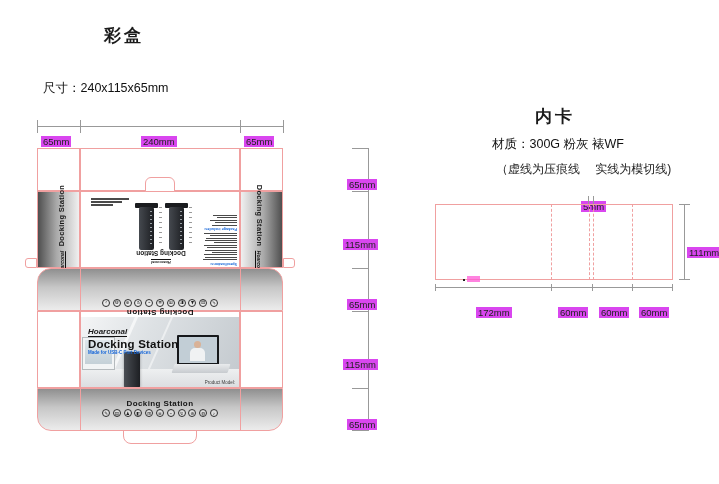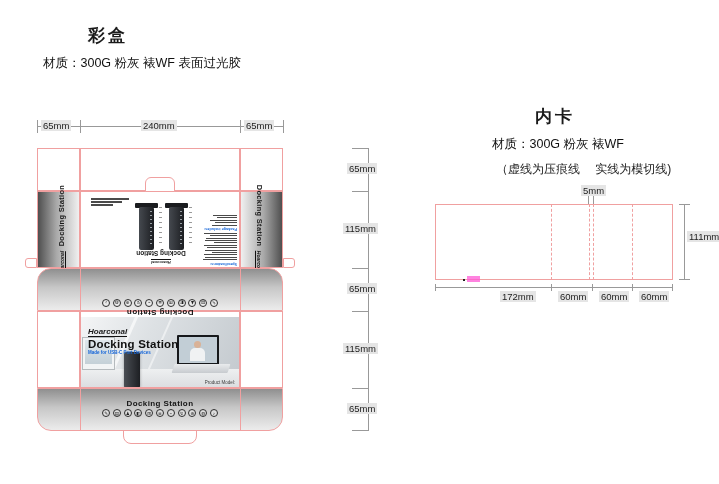--- a/index.html
+++ b/index.html
@@ -1,21 +1,21 @@
 <!DOCTYPE html>
 <html><head>
 <meta charset="utf-8">
 <style>
   html,body{margin:0;padding:0;background:#fff;}
   .canvas{position:relative;width:719px;height:484px;background:#ffffff;overflow:hidden;
           font-family:"Liberation Sans","DejaVu Sans",sans-serif;color:#1a1a1a;}
   .abs{position:absolute;}
   .t-big{font-size:17px;font-weight:bold;letter-spacing:3px;}
   .t-line{font-size:12.5px;color:#111;}
-  .t-dim{font-size:9.5px;color:#222;background:#e5e5e5;padding:0 2px;white-space:nowrap;}
+  .t-dim{font-size:9.5px;color:#222;background:#d946ef;padding:0 2px;white-space:nowrap;margin-top:16px;}
   .pink{border:1px solid #f0a0a0;background:#fff;box-sizing:border-box;}
   .pinkline{background:#f0a0a0;}
   .grayline{background:#999;}
   .band{box-sizing:border-box;border:1px solid #f0a0a0;}
   .grad-band{background:linear-gradient(180deg,#8f8f8f 0%,#c7c7c7 45%,#ececec 100%);}
   .grad-left{background:linear-gradient(90deg,#4f4f4f 0%,#a9a9a9 45%,#f0f0f0 100%);}
   .grad-right{background:linear-gradient(270deg,#4f4f4f 0%,#a9a9a9 45%,#f0f0f0 100%);}
   .rot180{transform:rotate(180deg);}
   .sidebrand{position:absolute;left:50%;top:50%;white-space:nowrap;text-align:center;}
   .brand-script{font-style:italic;font-weight:bold;font-size:5px;border-bottom:0.5px solid #111;display:inline-block;line-height:5px;}
@@ -30,22 +30,22 @@
   .dev-body{width:15px;height:43px;background:linear-gradient(90deg,#45494f,#1c1e22);border-radius:2px;margin-top:-1px;position:relative;}
   .dev-ports{position:absolute;right:2px;top:4px;bottom:4px;width:2px;
              background:repeating-linear-gradient(180deg,#9aa0a6 0 1px,transparent 1px 4px);}
   .dotcol{background:repeating-linear-gradient(180deg,#9a9a9a 0 1px,transparent 1px 5px);width:3px;}
 </style>
 </head>
 <body>
 
 <div class="canvas">
 
-  <div class="abs t-big" style="left:88px;top:24px;">彩盒</div>
-  <div class="abs t-line" style="left:43px;top:55px;">材质：300G 粉灰 裱WF 表面过光胶</div>
+  <div class="abs t-big" style="left:104px;top:24px;">彩盒</div>
+  <div class="abs t-line" style="left:43px;top:80px;">尺寸：240x115x65mm</div>
 
   <div class="abs grayline" style="left:37px;top:126px;width:246px;height:1px;"></div>
   <div class="abs grayline" style="left:37px;top:120px;width:1px;height:13px;"></div>
   <div class="abs grayline" style="left:80px;top:120px;width:1px;height:13px;"></div>
   <div class="abs grayline" style="left:240px;top:120px;width:1px;height:13px;"></div>
   <div class="abs grayline" style="left:283px;top:120px;width:1px;height:13px;"></div>
   <div class="abs t-dim" style="left:41px;top:120px;">65mm</div>
   <div class="abs t-dim" style="left:141px;top:120px;">240mm</div>
   <div class="abs t-dim" style="left:244px;top:120px;">65mm</div>
 
@@ -204,18 +204,18 @@
   <div class="abs grayline" style="left:679px;top:204px;width:11px;height:1px;"></div>
   <div class="abs grayline" style="left:679px;top:279px;width:11px;height:1px;"></div>
   <div class="abs t-dim" style="left:687px;top:231px;">111mm</div>
 
   <div class="abs grayline" style="left:435px;top:287px;width:238px;height:1px;"></div>
   <div class="abs grayline" style="left:435px;top:284px;width:1px;height:7px;"></div>
   <div class="abs grayline" style="left:551px;top:284px;width:1px;height:7px;"></div>
   <div class="abs grayline" style="left:592px;top:284px;width:1px;height:7px;"></div>
   <div class="abs grayline" style="left:632px;top:284px;width:1px;height:7px;"></div>
   <div class="abs grayline" style="left:672px;top:284px;width:1px;height:7px;"></div>
-  <div class="abs t-dim" style="left:500px;top:291px;">172mm</div>
+  <div class="abs t-dim" style="left:476px;top:291px;">172mm</div>
   <div class="abs t-dim" style="left:558px;top:291px;">60mm</div>
   <div class="abs t-dim" style="left:599px;top:291px;">60mm</div>
   <div class="abs t-dim" style="left:639px;top:291px;">60mm</div>
 
 </div>
 
 </body></html>

